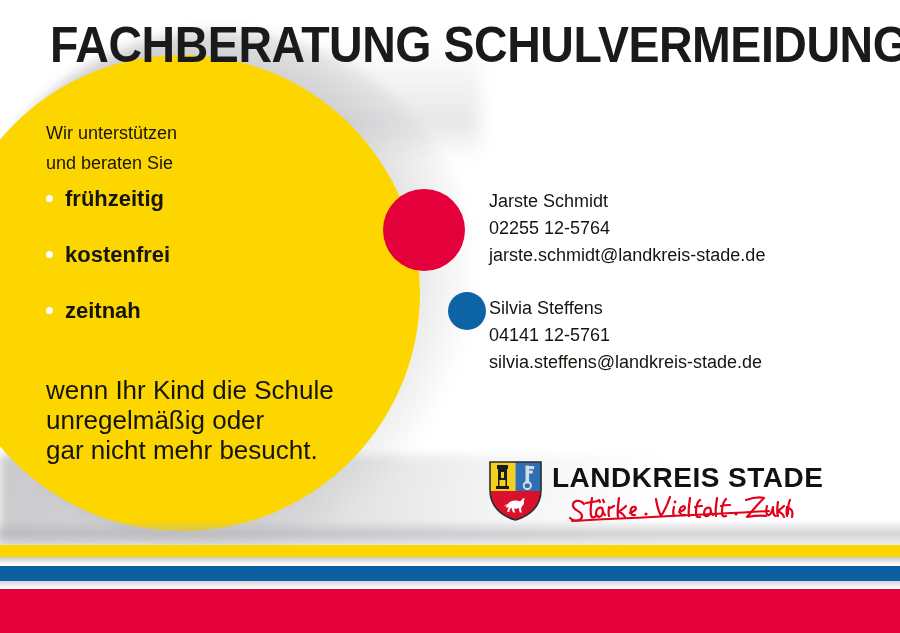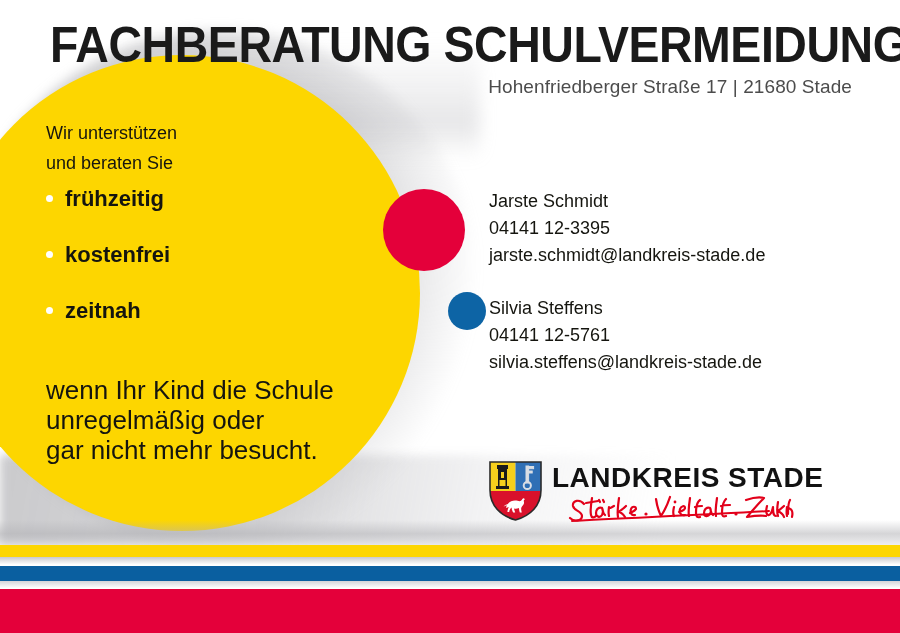--- a/index.html
+++ b/index.html
@@ -189,21 +189,20 @@
 
 <div id="flyer">
 
   <div class="shadow-wash"></div>
   <div class="shadow-top"></div>
   <div class="shadow-band"></div>
 
   <div class="yellow-disc"></div>
 
   <div class="title">FACHBERATUNG SCHULVERMEIDUNG</div>
-  <div class="address">Hohenfriedberger Straße 17 | 21680 Stade</div>
 
   <div class="intro">Wir unterstützen
 und beraten Sie</div>
 
   <ul class="bullets">
     <li>
       <span class="dot"></span>
       <span>frühzeitig</span>
     </li>
     <li>
@@ -215,21 +214,21 @@
       <span>zeitnah</span>
     </li>
   </ul>
 
   <div class="outro">wenn Ihr Kind die Schule
 unregelmäßig oder
 gar nicht mehr besucht.</div>
 
   <div class="red-circle"></div>
   <div class="contact contact-1">Jarste Schmidt
-04141 12-3395
+02255 12-5764
 jarste.schmidt@landkreis-stade.de</div>
 
   <div class="blue-circle"></div>
   <div class="contact contact-2">Silvia Steffens
 04141 12-5761
 silvia.steffens@landkreis-stade.de</div>
 
   <div class="logo">
 
     <svg class="crest" viewBox="0 0 55 62">

